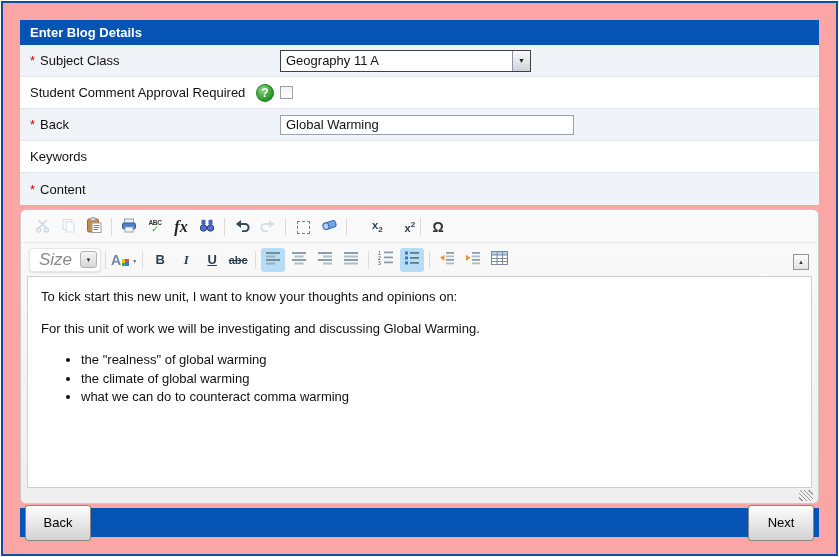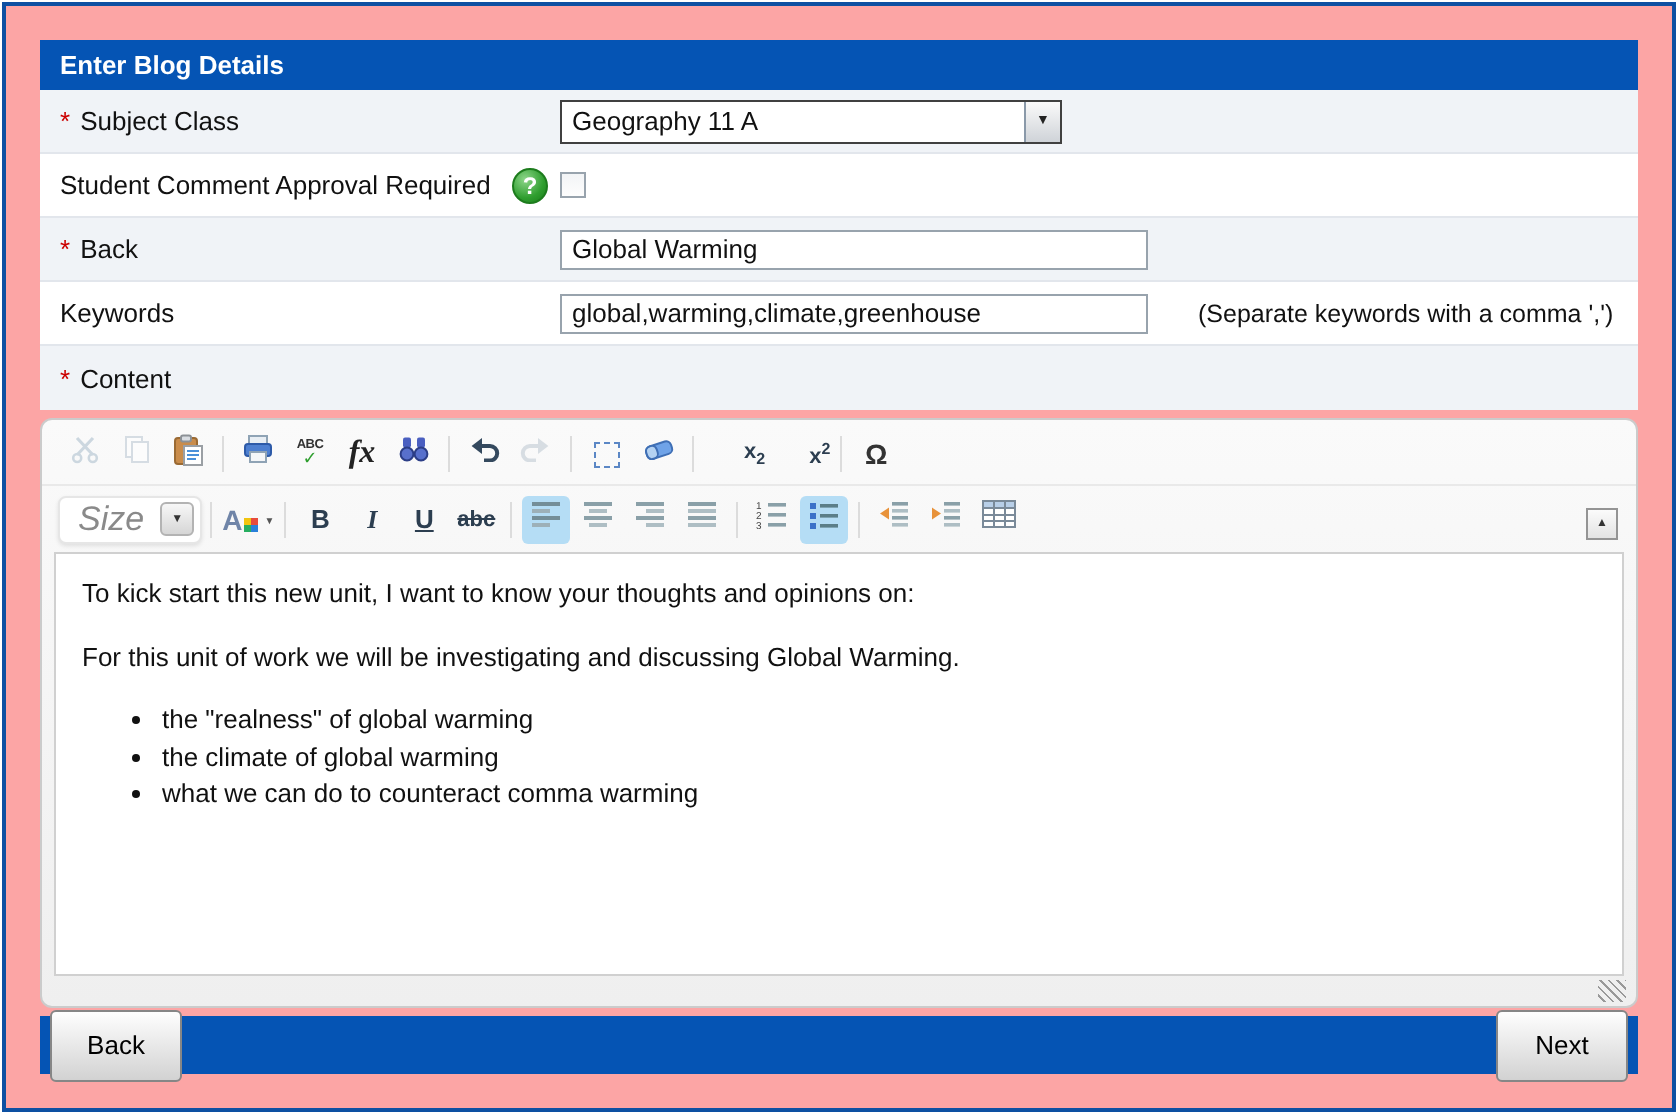--- a/index.html
+++ b/index.html
@@ -148,24 +148,20 @@
     </div>
     <div class="ctrlcol">
       <input class="txt" type="text" value="Global Warming" style="">
     </div>
   </div>
 
   <div class="frow">
     <div class="labelcol">
       <span>Keywords</span>
     </div>
-    <div class="ctrlcol">
-      <input class="txt" type="text" value="global,warming,climate,greenhouse" style="">
-      <span class="hint">(Separate keywords with a comma ',')</span>
-    </div>
   </div>
 
   <div class="frow alt" style="border-bottom:none;">
     <div class="labelcol">
       <span class="req">*</span>
       <span>Content</span>
     </div>
   </div>
 
   <div class="editor">

